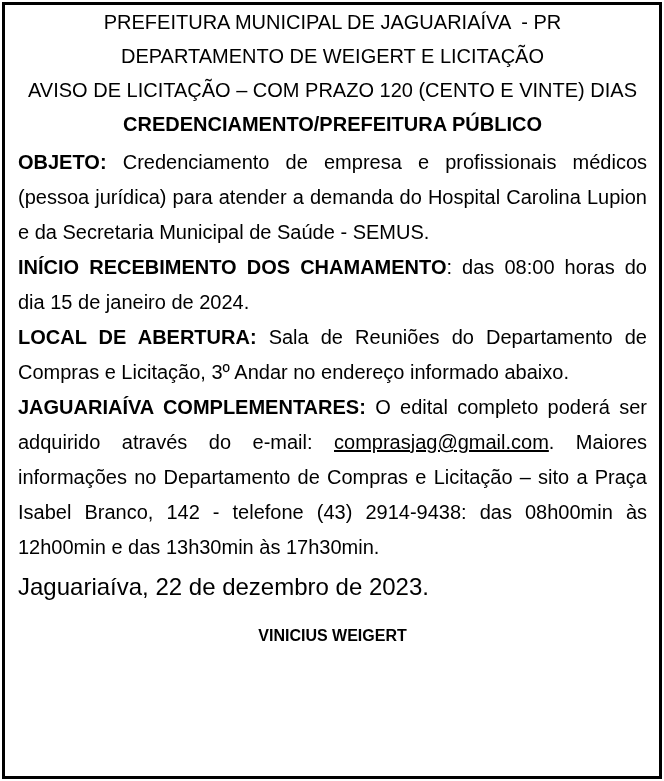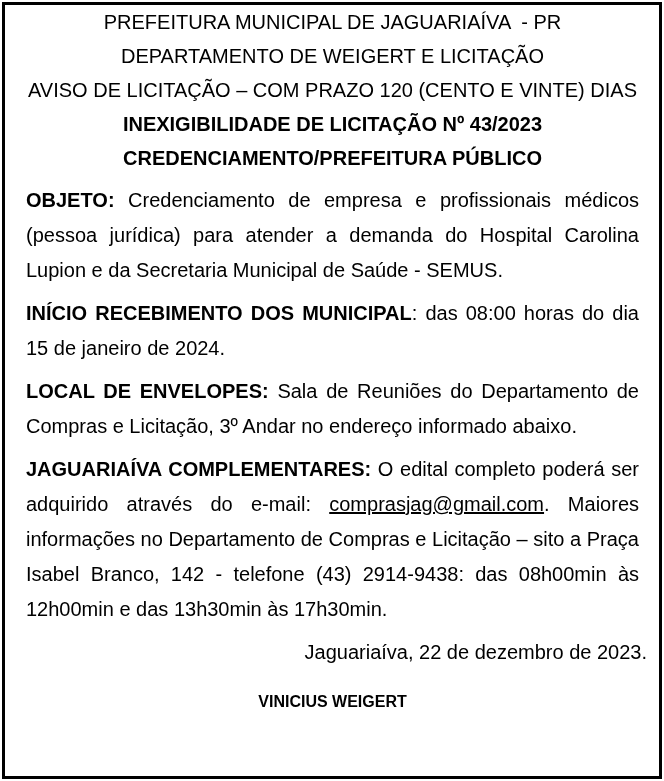--- a/index.html
+++ b/index.html
@@ -39,67 +39,66 @@
     line-height: 34px;
     white-space: pre-wrap;
   }
   .title-line.bold {
     font-weight: bold;
   }
   .body-paragraphs {
     margin-top: 4px;
   }
   .para {
-    margin: 8px;
+    margin: 0;
     font-size: 20px;
     line-height: 35px;
     text-align: justify;
   }
   .para .label {
     font-weight: bold;
   }
   .email {
     text-decoration: underline;
   }
   .date-line {
     margin-top: 4px;
-    text-align: right;
-    font-size: 20px;
+    text-align: left;
+    font-size: 24px;
     line-height: 35px;
   }
   .signature {
     margin-top: 20px;
     text-align: center;
     font-weight: bold;
     font-size: 16px;
     line-height: 23px;
   }
 </style>
 </head>
 <body>
 
 <div class="page">
   <div class="doc">
 
     <div class="title-block">
       <div class="title-line">PREFEITURA MUNICIPAL DE JAGUARIAÍVA  - PR</div>
       <div class="title-line">DEPARTAMENTO DE WEIGERT E LICITAÇÃO</div>
       <div class="title-line">AVISO DE LICITAÇÃO – COM PRAZO 120 (CENTO E VINTE) DIAS</div>
-      <div class="title-line bold">INEXIGIBILIDADE DE LICITAÇÃO Nº 43/2023</div>
       <div class="title-line bold">CREDENCIAMENTO/PREFEITURA PÚBLICO</div>
     </div>
 
     <div class="body-paragraphs">
 
       <p class="para"><span class="label">OBJETO:</span><span> Credenciamento de empresa e profissionais médicos (pessoa jurídica) para atender a demanda do Hospital Carolina Lupion e da Secretaria Municipal de Saúde - SEMUS.</span></p>
 
-      <p class="para"><span class="label">INÍCIO RECEBIMENTO DOS MUNICIPAL</span><span>: das 08:00 horas do dia 15 de janeiro de 2024.</span></p>
+      <p class="para"><span class="label">INÍCIO RECEBIMENTO DOS CHAMAMENTO</span><span>: das 08:00 horas do dia 15 de janeiro de 2024.</span></p>
 
 
-      <p class="para"><span class="label">LOCAL DE ENVELOPES:</span><span> Sala de Reuniões do Departamento de Compras e Licitação, 3º Andar no endereço informado abaixo.</span></p>
+      <p class="para"><span class="label">LOCAL DE ABERTURA:</span><span> Sala de Reuniões do Departamento de Compras e Licitação, 3º Andar no endereço informado abaixo.</span></p>
 
       <p class="para"><span class="label">JAGUARIAÍVA COMPLEMENTARES:</span><span> O edital completo poderá ser adquirido através do e-mail: </span><span class="email">comprasjag@gmail.com</span><span>. Maiores informações no Departamento de Compras e Licitação – sito a Praça Isabel Branco, 142 - telefone (43) 2914-9438: das 08h00min às 12h00min e das 13h30min às 17h30min.</span></p>
 
     </div>
 
     <div class="date-line">Jaguariaíva, 22 de dezembro de 2023.</div>
 
     <div class="signature">
       <div>VINICIUS WEIGERT</div>
     </div>

